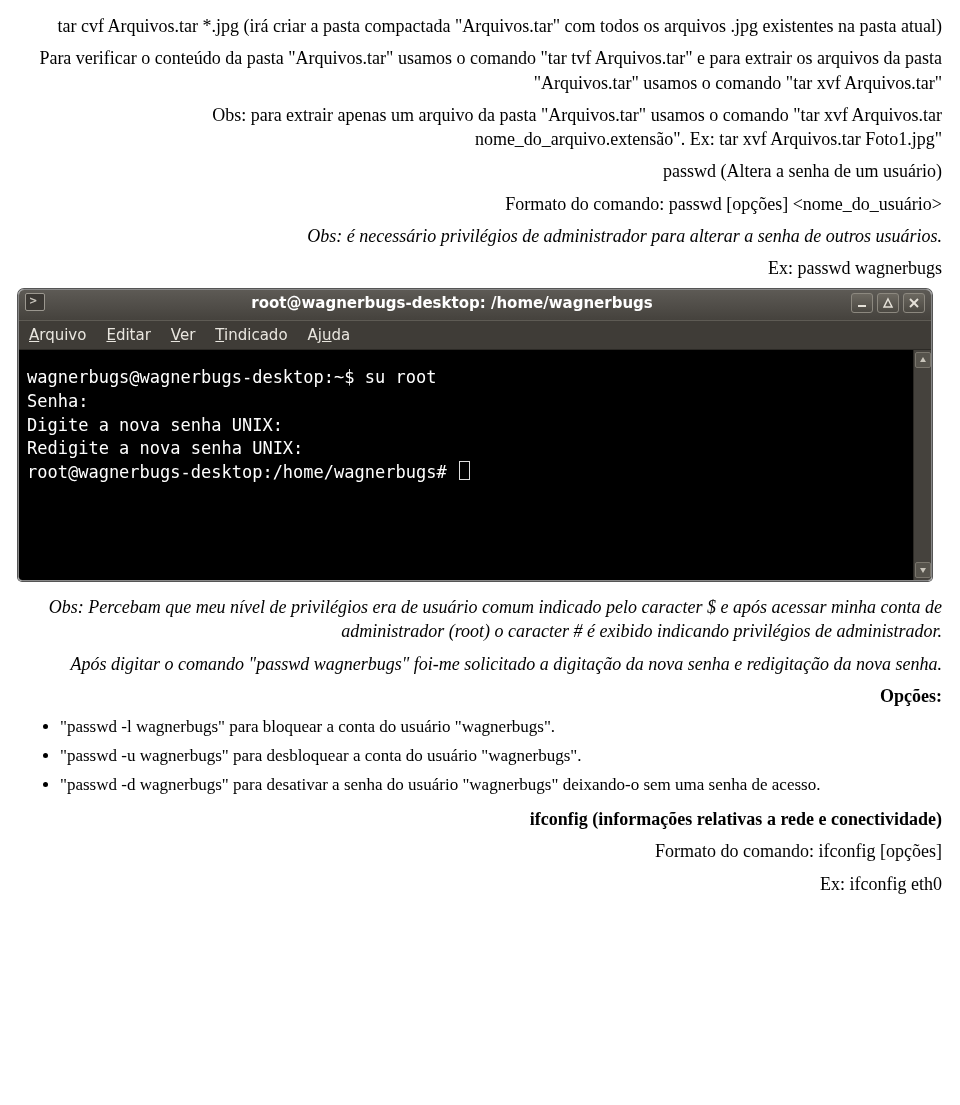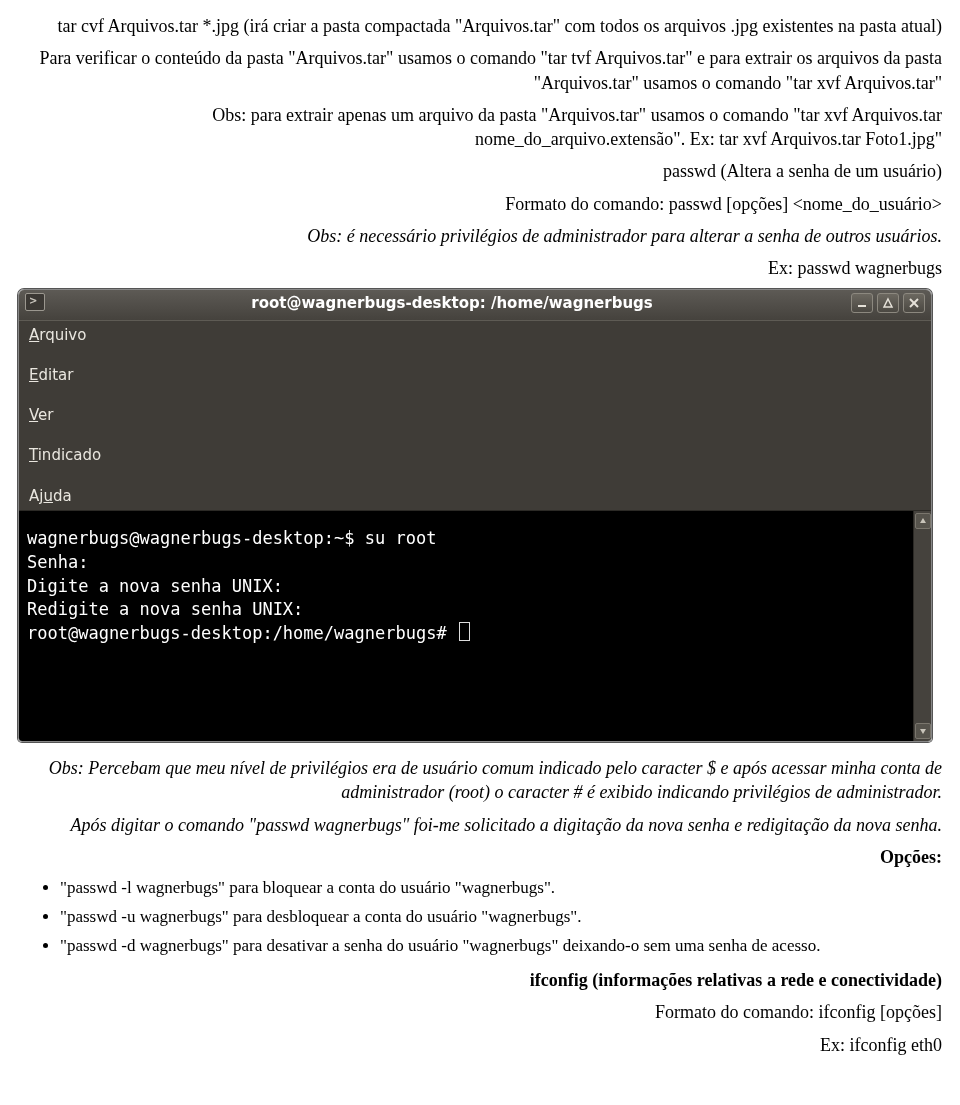--- a/index.html
+++ b/index.html
@@ -69,21 +69,20 @@
   .menubar {
     display: flex;
     gap: 20px;
     background: #3f3c37;
     color: #e9e6df;
     font-family: "DejaVu Sans",sans-serif;
     font-size: 15px;
     padding: 4px 10px;
     border-top: 1px solid #5e5b54;
     border-bottom: 1px solid #2c2a26;
-    flex-direction: column;
   }
   .menubar span u { text-decoration: underline; }
 
   .term-body {
     background: #000;
     color: #fff;
     font-size: 17px;
     line-height: 1.4;
     padding: 16px 8px 14px 8px;
     min-height: 200px;

